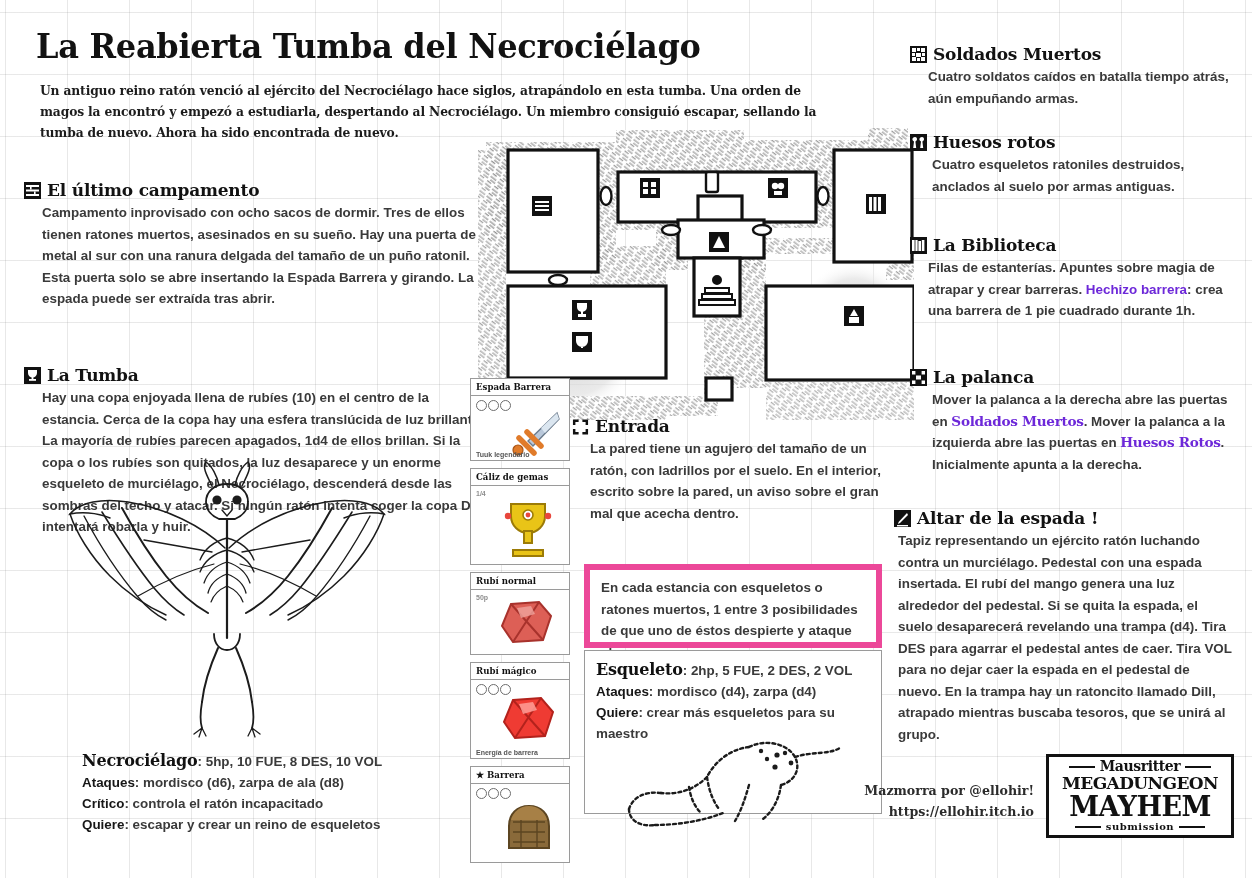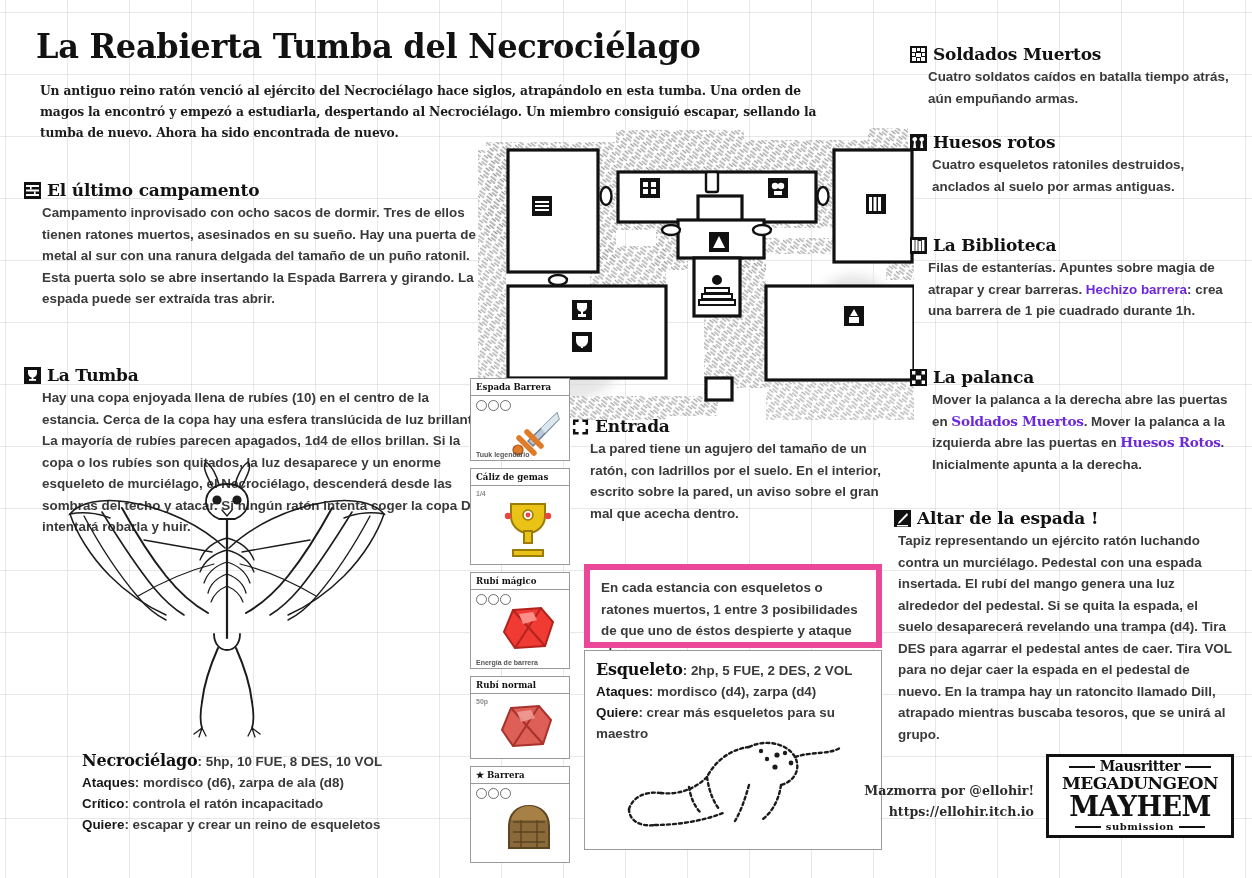--- a/index.html
+++ b/index.html
@@ -394,54 +394,54 @@
             <path d="M12 52h30v6H12z" fill="#e9c417" stroke="#9c7b06" stroke-width="2"></path>
             <circle cx="27" cy="17" r="5" fill="#fff" stroke="#9c7b06" stroke-width="1.6"></circle>
             <circle cx="27" cy="17" r="2.4" fill="#e8463c"></circle>
             <circle cx="7" cy="18" r="3.2" fill="#e8463c"></circle>
             <circle cx="47" cy="18" r="3.2" fill="#e8463c"></circle>
           </svg>
         </div>
       </div>
     </div>
 
-    <div class="card tall">
-      <div class="cname">Rubí mágico</div>
-      <div class="cbody">
-        <div class="pips">
-            <i class="pip"></i>
-            <i class="pip"></i>
-            <i class="pip"></i>
-          </div>
-        <div class="art" style="right:12px;bottom:14px;">
-          <svg width="58" height="52" viewBox="0 0 58 52">
-            <path d="M14 8 L42 6 L54 20 L46 44 L16 46 L5 30z" fill="#ef3b33" stroke="#b3221c" stroke-width="2"></path>
-            <path d="M14 8 L46 44 M42 6 L16 46" stroke="#b3221c" stroke-width="2"></path>
-            <path d="M20 12 L34 10 L38 18 L24 22z" fill="#ff9f98" opacity=".85"></path>
-          </svg>
-        </div>
-        <div class="cdesc">Energía de barrera</div>
-      </div>
-    </div>
-
     <div class="card">
       <div class="cname">Rubí normal</div>
       <div class="cbody">
         <div class="cw">50p</div>
         <div class="art" style="right:14px;bottom:6px;">
           <svg width="58" height="52" viewBox="0 0 58 52">
             <path d="M14 8 L42 6 L54 20 L46 44 L16 46 L5 30z" fill="#dd5f56" stroke="#a8322c" stroke-width="2"></path>
             <path d="M14 8 L46 44 M42 6 L16 46" stroke="#a8322c" stroke-width="2"></path>
             <path d="M20 12 L34 10 L38 18 L24 22z" fill="#f0a49d" opacity=".8"></path>
           </svg>
         </div>
       </div>
     </div>
 
     <div class="card tall">
+      <div class="cname">Rubí mágico</div>
+      <div class="cbody">
+        <div class="pips">
+            <i class="pip"></i>
+            <i class="pip"></i>
+            <i class="pip"></i>
+          </div>
+        <div class="art" style="right:12px;bottom:14px;">
+          <svg width="58" height="52" viewBox="0 0 58 52">
+            <path d="M14 8 L42 6 L54 20 L46 44 L16 46 L5 30z" fill="#ef3b33" stroke="#b3221c" stroke-width="2"></path>
+            <path d="M14 8 L46 44 M42 6 L16 46" stroke="#b3221c" stroke-width="2"></path>
+            <path d="M20 12 L34 10 L38 18 L24 22z" fill="#ff9f98" opacity=".85"></path>
+          </svg>
+        </div>
+        <div class="cdesc">Energía de barrera</div>
+      </div>
+    </div>
+
+    <div class="card tall">
       <div class="cname">
         <span class="star">★</span>
         <span>Barrera</span>
       </div>
       <div class="cbody">
         <div class="pips">
             <i class="pip"></i>
             <i class="pip"></i>
             <i class="pip"></i>
           </div>
@@ -466,21 +466,21 @@
       </span>
       <span>Entrada</span>
     </h2>
     <div class="body">La pared tiene un agujero del tamaño de un ratón, con ladrillos por el suelo. En el interior, escrito sobre la pared, un aviso sobre el gran mal que acecha dentro.</div>
   </div>
 
   <div class="box" style="left:584px;top:564px;width:298px;height:84px;">
     <div class="txt">En cada estancia con esqueletos o ratones muertos, 1 entre 3 posibilidades de que uno de éstos despierte y ataque al grupo.</div>
   </div>
 
-  <div class="box2" style="left:584px;top:650px;width:298px;height:200px;">
+  <div class="box2" style="left:584px;top:650px;width:298px;height:164px;">
     <div class="stat" style="padding:8px 11px 0 11px;">
       <div>
         <span class="nm">Esqueleto</span><span>: 2hp, 5 FUE, 2 DES, 2 VOL</span>
       </div>
       <div><b>Ataques</b><span>: mordisco (d4), zarpa (d4)</span></div>
       <div><b>Quiere</b><span>: crear más esqueletos para su maestro</span></div>
     </div>
     <div id="skelart" style="position:absolute;left:14px;top:78px;">
       <svg width="272" height="105" viewBox="0 0 272 105">
         <g fill="none" stroke="#1b1b1b" stroke-width="2.4" stroke-linecap="round" stroke-dasharray="3 3">

